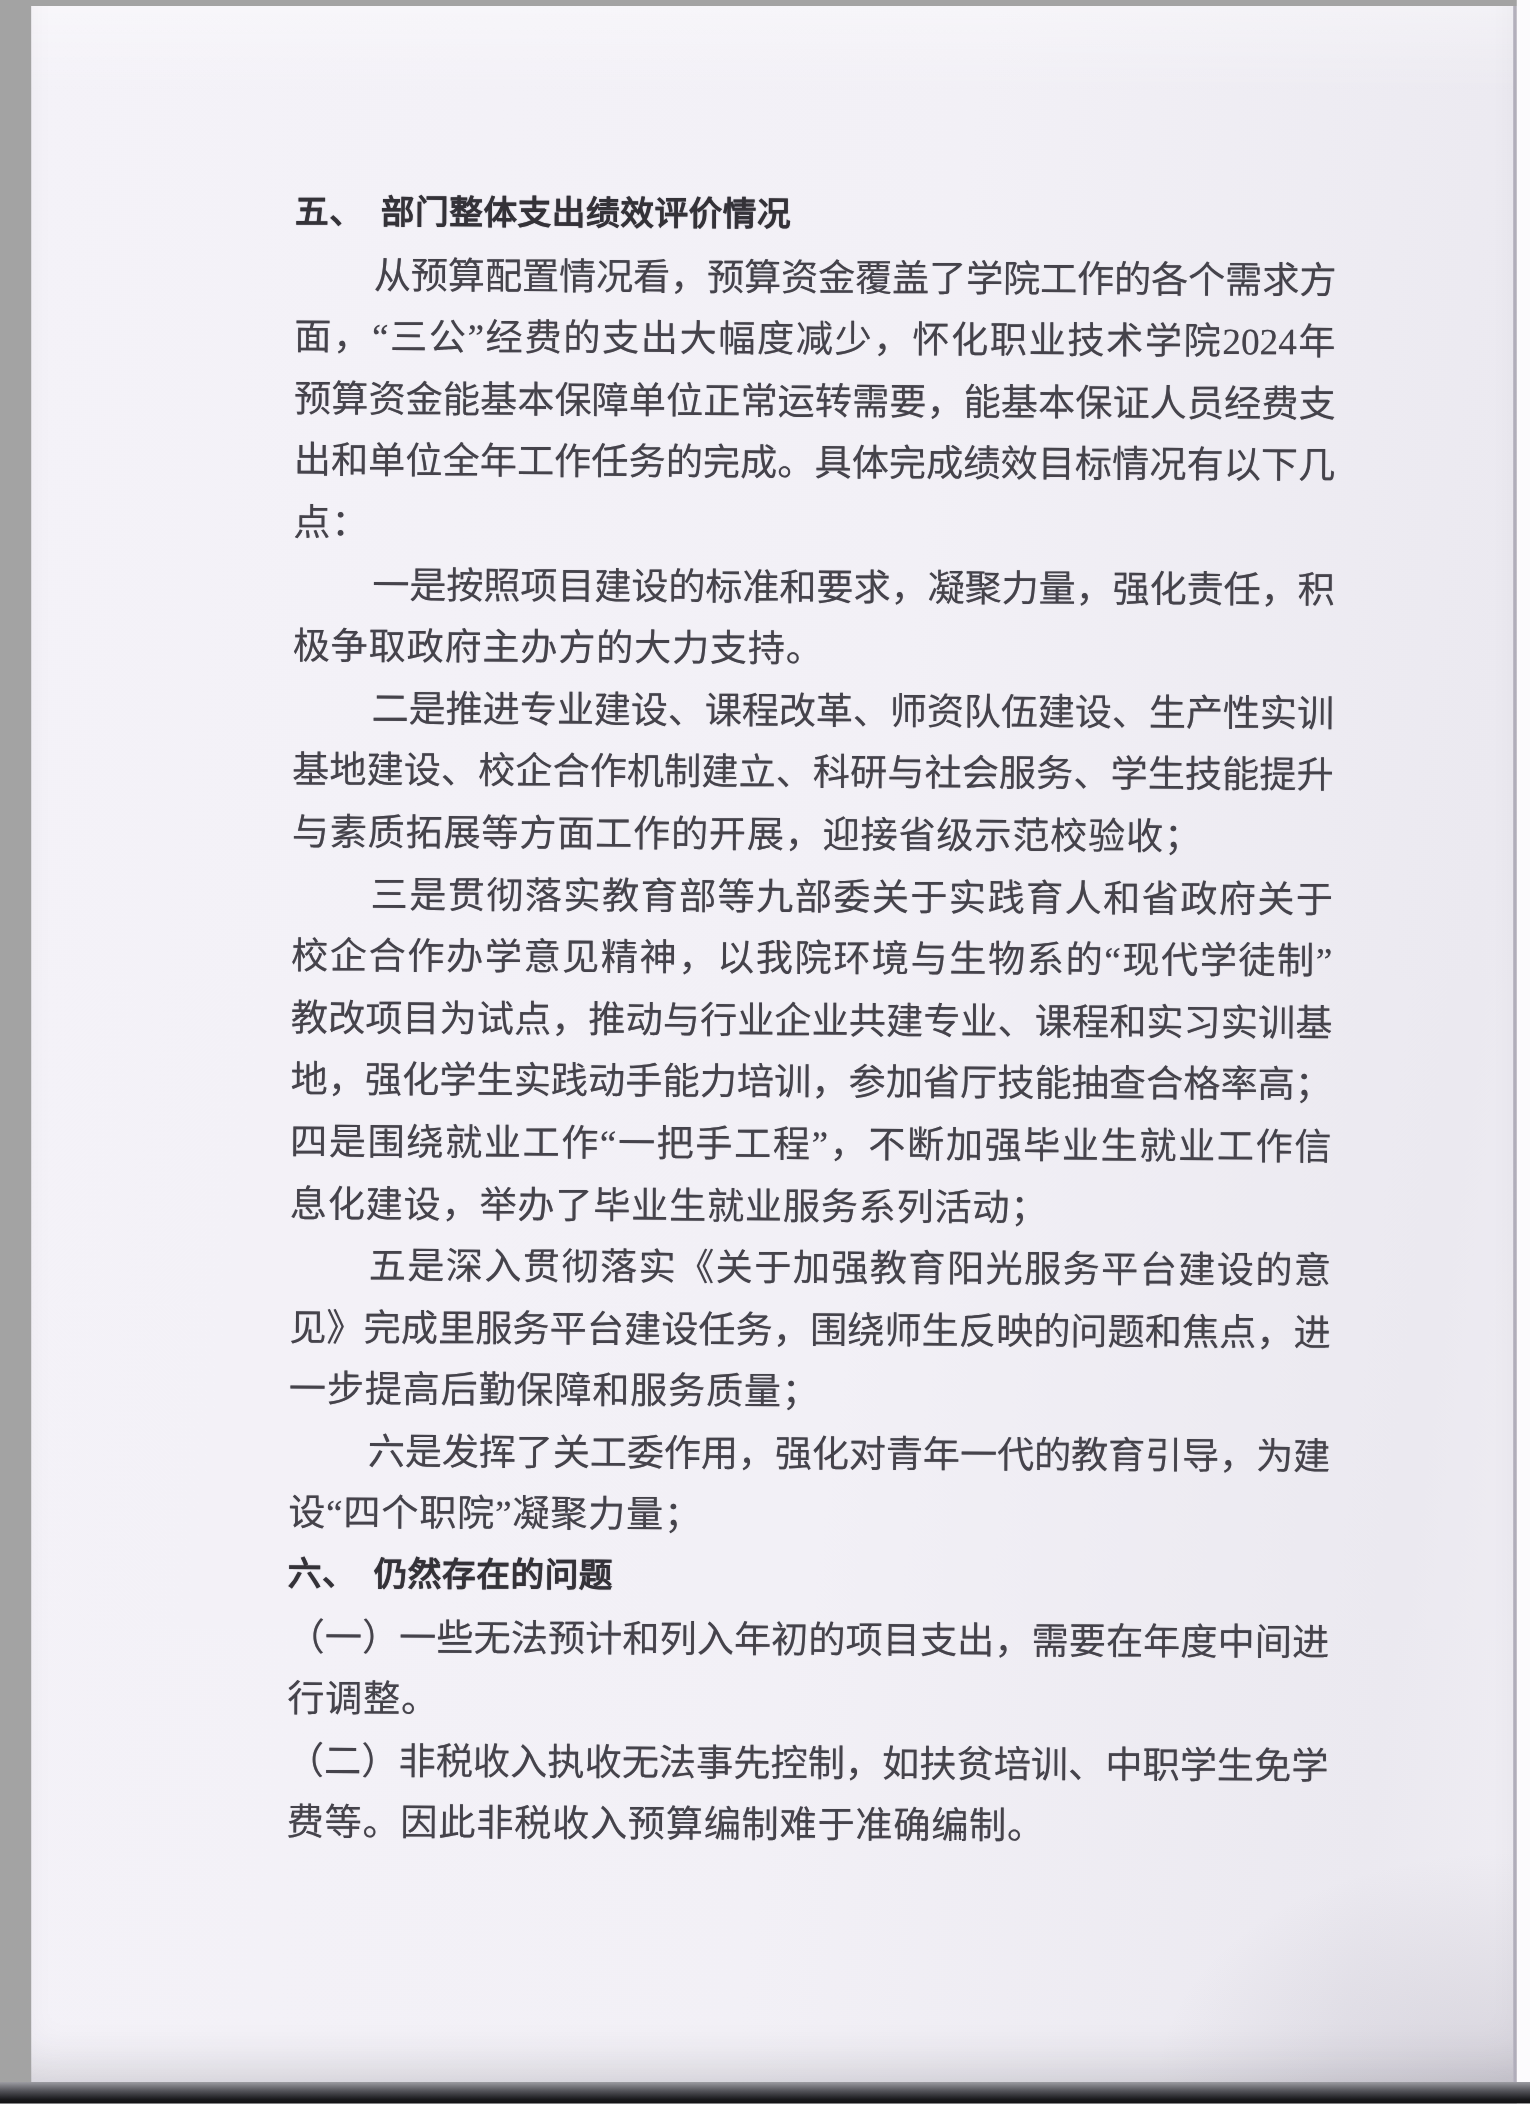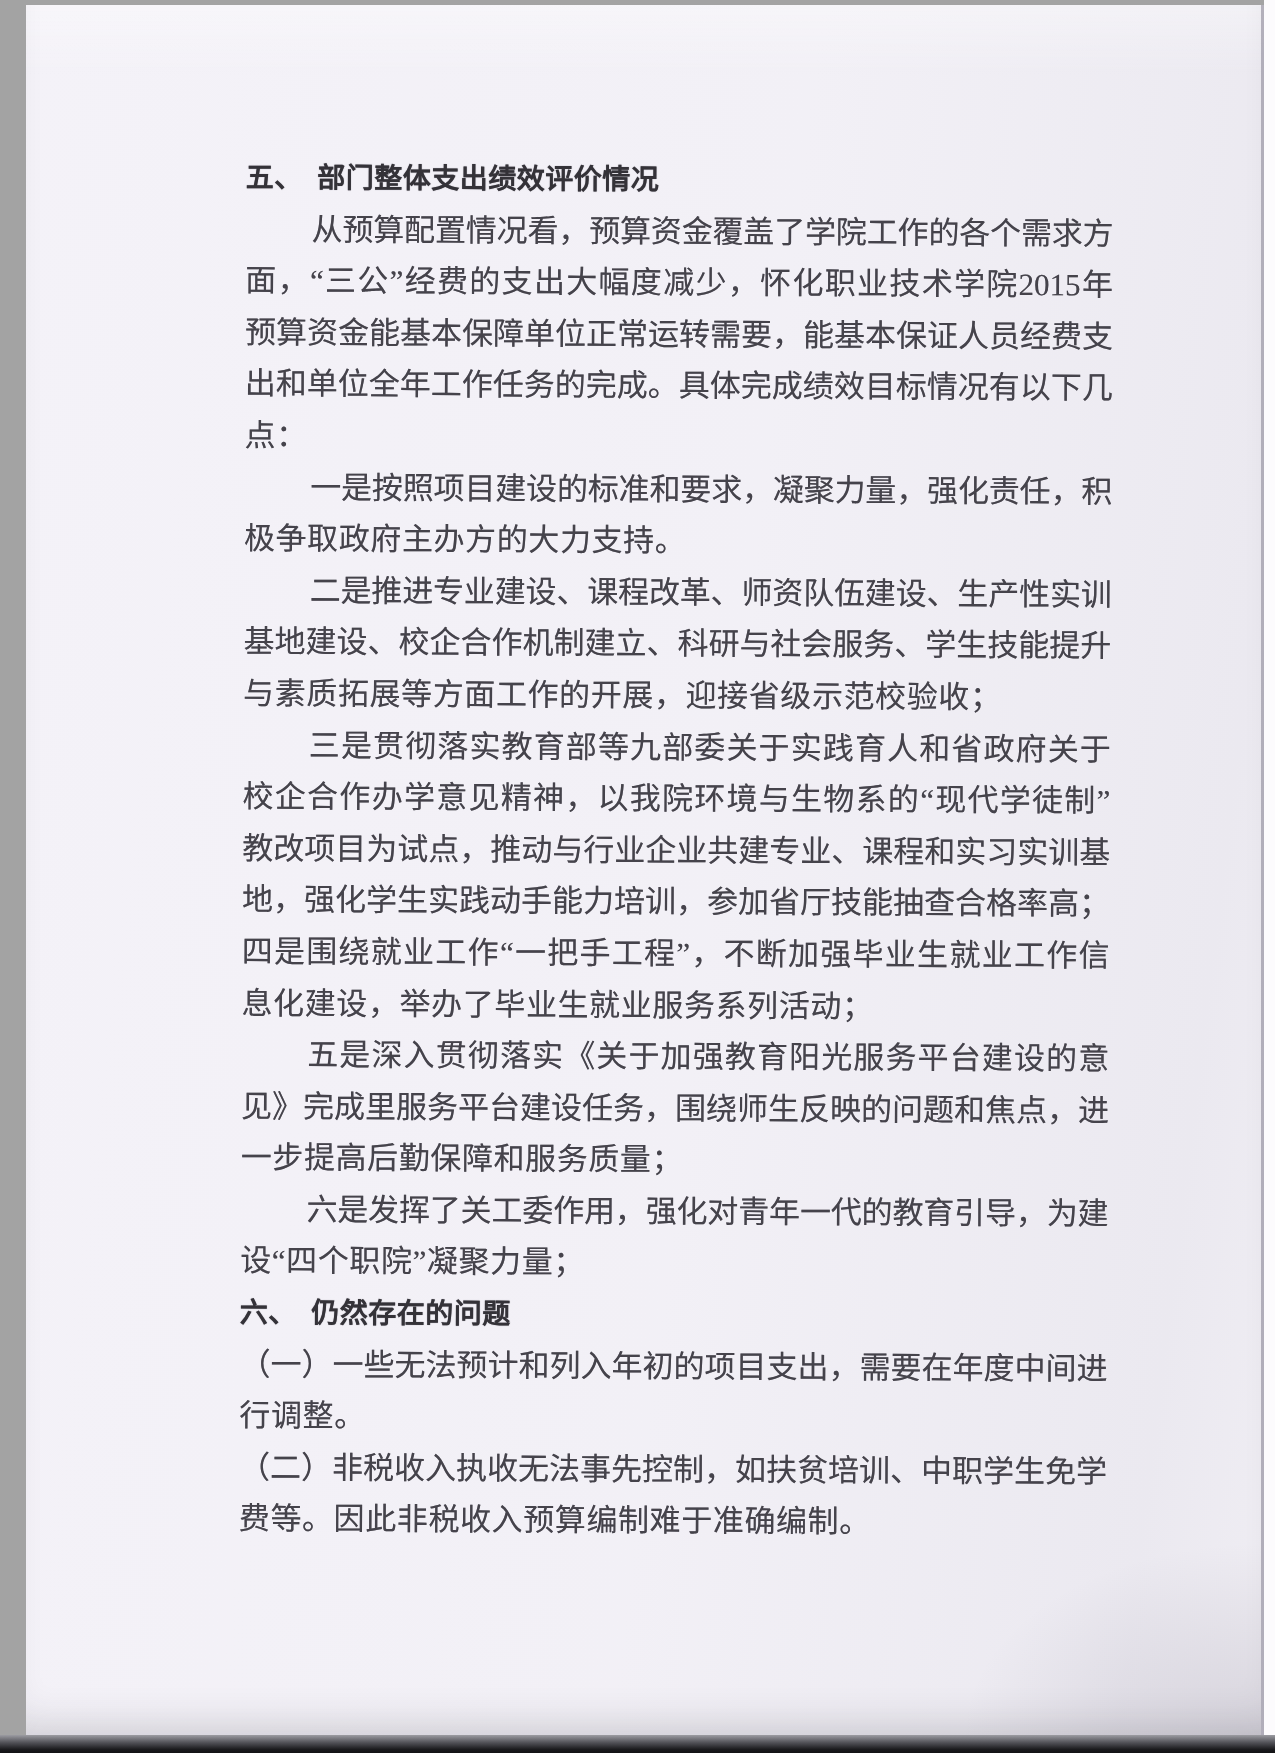--- a/index.html
+++ b/index.html
@@ -137,21 +137,21 @@
         <span>少</span>
         <span>，</span>
         <span>怀</span>
         <span>化</span>
         <span>职</span>
         <span>业</span>
         <span>技</span>
         <span>术</span>
         <span>学</span>
         <span>院</span>
-        <span>2015</span>
+        <span>2024</span>
         <span>年</span>
       </div>
       <div class="line fill">
         <span>预</span>
         <span>算</span>
         <span>资</span>
         <span>金</span>
         <span>能</span>
         <span>基</span>
         <span>本</span>

